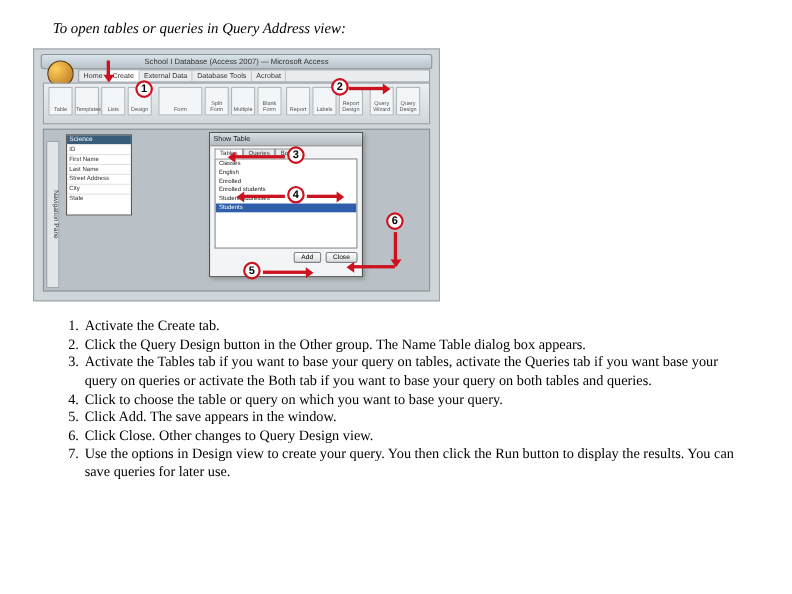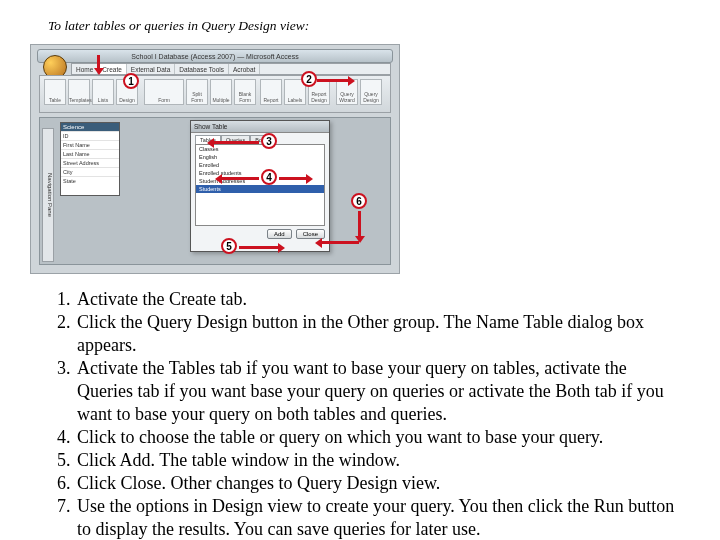--- a/index.html
+++ b/index.html
@@ -203,33 +203,33 @@
     border-left: 5px solid transparent;
     border-right: 5px solid transparent;
     border-top: 7px solid #cc111f;
     border-bottom: none;
   }
 
   
   ol.steps {
     list-style: decimal;
     padding-left: 45px;
-    font-size: 18px;
+    font-size: 13px;
     line-height: 1.28;
   }
   ol.steps li {
     margin: 0;
     padding-left: 2px;
     max-width: 610px;
   }
 </style>
 </head>
 <body>
 
-<div class="heading">To later tables or queries in Query Design view:</div>
+<div class="heading">To open tables or queries in Query Address view:</div>
 
 <div class="figure">
   <div class="titlebar">School I Database (Access 2007) — Microsoft Access</div>
   <div class="office-btn"></div>
 
   <div class="tabstrip">
     <div class="tab">Home</div>
     <div class="tab active">Create</div>
     <div class="tab">External Data</div>
     <div class="tab">Database Tools</div>
@@ -332,16 +332,16 @@
   <div class="callout" style="left:320px; top:148px">6</div>
   <div class="arrow down" style="left:327px; top:166px; height:26px"></div>
   <div class="arrow left" style="left:290px; top:196px; width:38px"></div>
 </div>
 
 <ol class="steps">
   <li>Activate the Create tab.</li>
   <li>Click the Query Design button in the Other group. The Name Table dialog box appears.</li>
   <li>Activate the Tables tab if you want to base your query on tables, activate the Queries tab if you want base your query on queries or activate the Both tab if you want to base your query on both tables and queries.</li>
   <li>Click to choose the table or query on which you want to base your query.</li>
-  <li>Click Add. The table window in the window.</li>
+  <li>Click Add. The save appears in the window.</li>
   <li>Click Close. Other changes to Query Design view.</li>
   <li>Use the options in Design view to create your query. You then click the Run button to display the results. You can save queries for later use.</li>
 </ol>
 
 </body></html>

